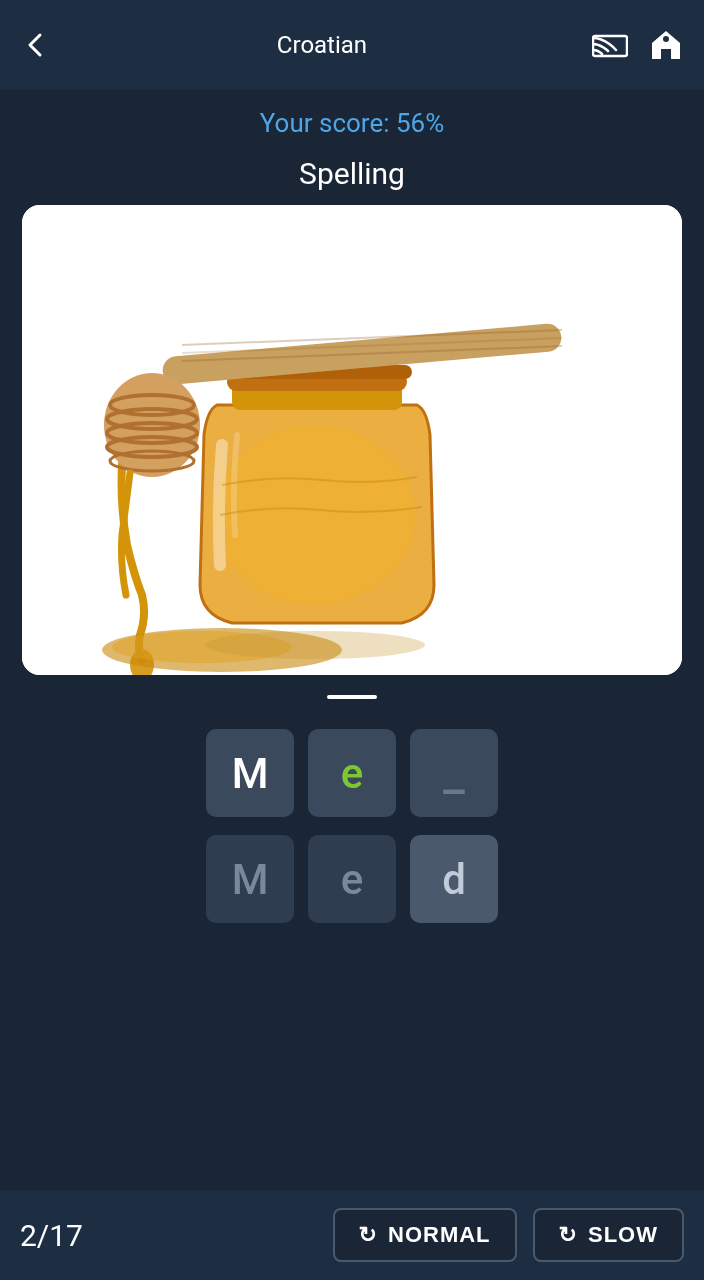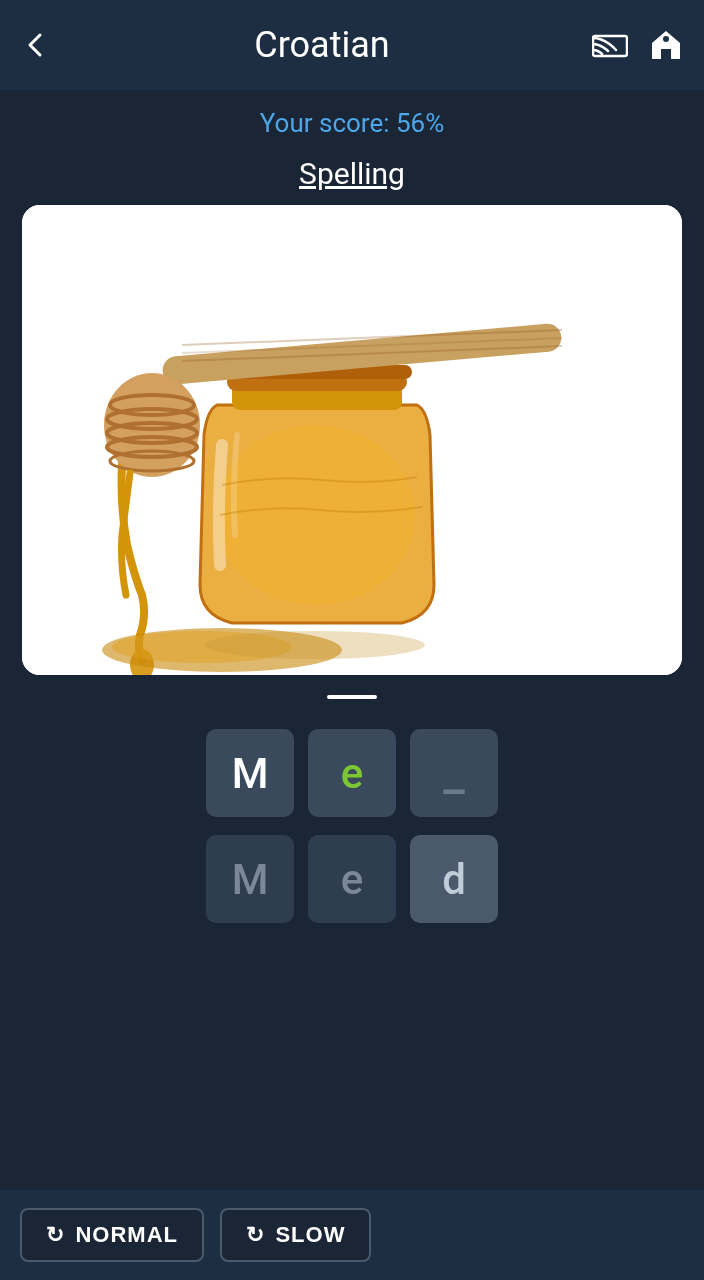--- a/index.html
+++ b/index.html
@@ -20,21 +20,21 @@
       background-color: #1e2e42;
       display: flex;
       align-items: center;
       justify-content: space-between;
       padding: 0 20px;
       height: 90px;
       flex-shrink: 0;
     }
 
     .header-title {
-      font-size: 36px;
+      font-size: 24px;
       font-weight: 400;
       color: #ffffff;
     }
 
     .header-icons {
       display: flex;
       align-items: center;
       gap: 20px;
     }
 
@@ -58,21 +58,20 @@
       font-size: 26px;
       color: #4da6e8;
     }
 
     
     .spelling-label {
       text-align: center;
       font-size: 30px;
       color: #ffffff;
       padding: 8px 0 14px;
-      text-decoration: underline;
     }
 
     
     .image-card {
       margin: 0 22px;
       background: #ffffff;
       border-radius: 18px;
       overflow: hidden;
       height: 470px;
       display: flex;
@@ -317,20 +316,21 @@
     </div>
     <div class="tile tile-answer-highlight">
       <span>d</span>
     </div>
   </div>
 </div>
 
 <div class="flex-spacer"></div>
 
 <div class="bottom-bar">
+  <span class="progress-text">2/17</span>
   <div class="bottom-buttons">
     <button class="bottom-btn">
       <span class="refresh-icon">↻</span>
       <span>NORMAL</span>
     </button>
     <button class="bottom-btn">
       <span class="refresh-icon">↻</span>
       <span>SLOW</span>
     </button>
   </div>

